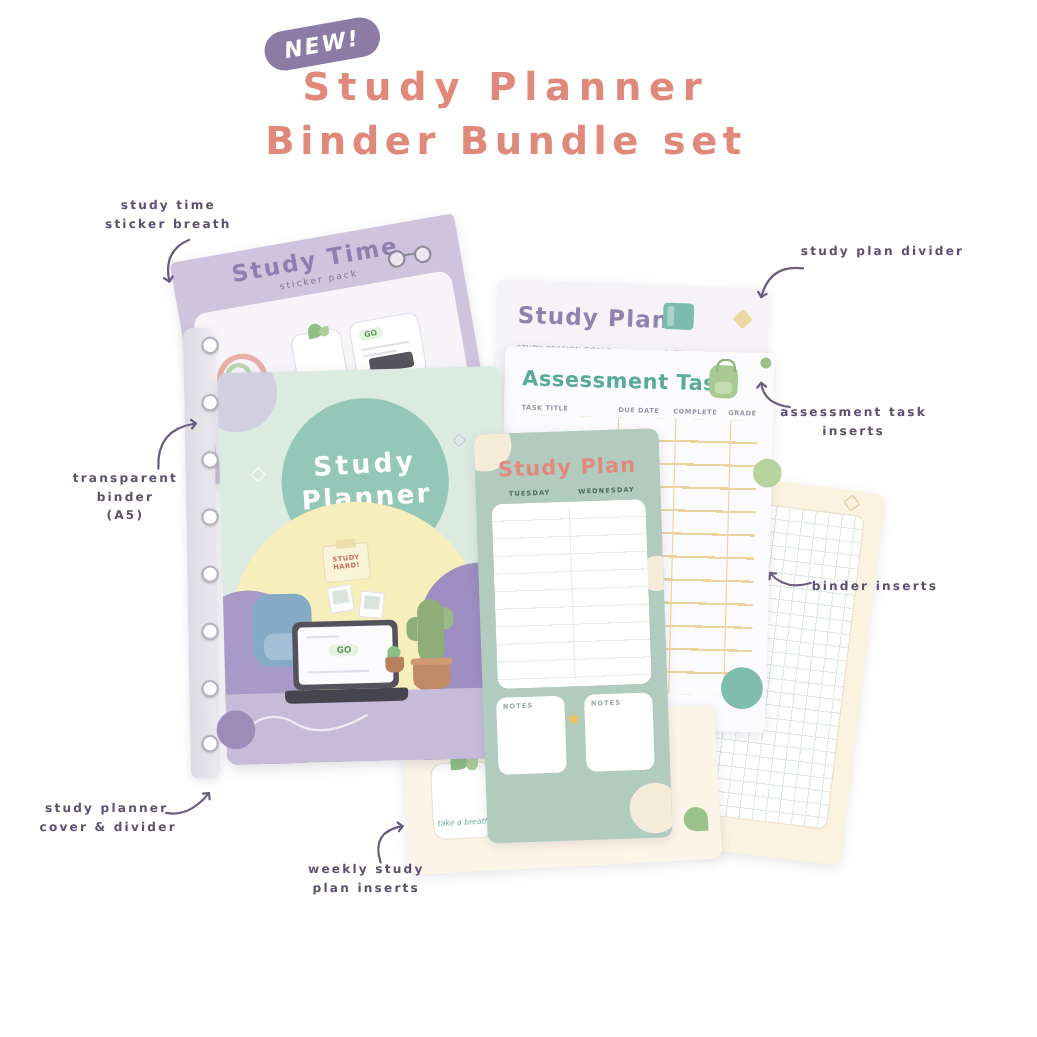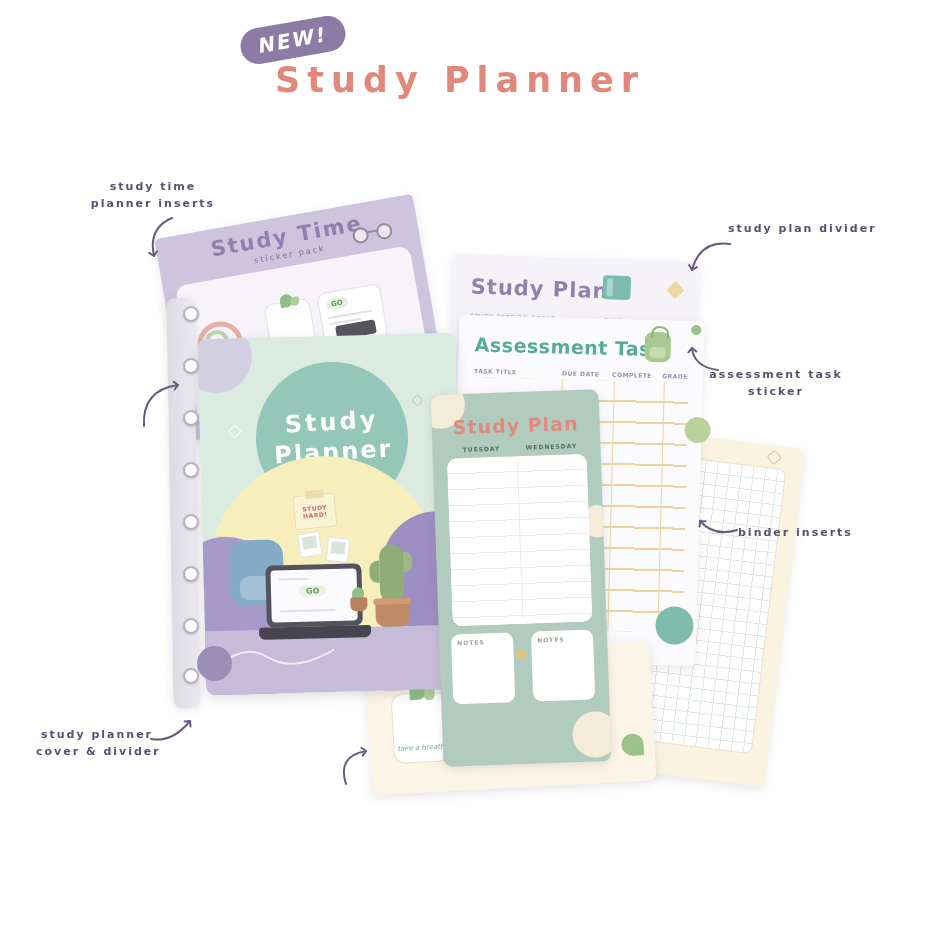--- a/index.html
+++ b/index.html
@@ -221,20 +221,21 @@
     <defs>
       <marker id="ah" markerWidth="12" markerHeight="12" refX="5" refY="5" orient="auto" markerUnits="userSpaceOnUse">
         <path d="M1 1 L5 5 L1 9" fill="none" stroke="#6a5b7e" stroke-width="2" stroke-linecap="round" stroke-linejoin="round"></path>
       </marker>
     </defs>
   </svg>
 
   <div class="new-badge">NEW!</div>
   <div class="main-title">
     <div class="t1">Study Planner</div>
+    <div class="t2">Binder Bundle set</div>
   </div>
 
   <div class="sheet sheet-sticker">
     <div class="sticker-title">Study Time</div>
     <div class="sticker-sub">sticker pack</div>
     <div class="sticker-panel"></div>
     <div class="glasses">
       <div class="lens l1"></div>
         <div class="lens l2"></div>
         <div class="bridge"></div>
@@ -365,57 +366,66 @@
       <span class="nl">NOTES</span>
     </div>
     <div class="wk-note wk-n2">
       <span class="nl">NOTES</span>
     </div>
     <div class="wk-star">★</div>
   </div>
 
   <div class="note-label na1">
     <div>study time</div>
-    <div>planner inserts</div>
+    <div>sticker breath</div>
   </div>
   <svg class="arrow" style="left:140px;top:214px" width="40" height="48">
     <path d="M32 4 Q8 14 14 42" marker-end="url(#ah)"></path>
   </svg>
 
   <div class="note-label na2">
     <div>study plan divider</div>
   </div>
   <svg class="arrow" style="left:684px;top:238px" width="50" height="40">
     <path d="M46 6 Q16 2 8 32" marker-end="url(#ah)"></path>
   </svg>
 
   <div class="note-label na3">
     <div>assessment task</div>
-    <div>sticker</div>
+    <div>inserts</div>
   </div>
   <svg class="arrow" style="left:686px;top:342px" width="36" height="32">
     <path d="M32 28 Q8 25 6 6" marker-end="url(#ah)"></path>
   </svg>
 
+  <div class="note-label na4">
+    <div>transparent</div>
+    <div>binder</div>
+    <div>(A5)</div>
+  </div>
   <svg class="arrow" style="left:136px;top:378px" width="50" height="52">
     <path d="M8 48 Q6 12 42 7" marker-end="url(#ah)"></path>
   </svg>
 
   <div class="note-label na5">
     <div>binder inserts</div>
   </div>
   <svg class="arrow" style="left:694px;top:510px" width="46" height="28">
     <path d="M43 20 Q20 27 6 11" marker-end="url(#ah)"></path>
   </svg>
 
   <div class="note-label na6">
     <div>study planner</div>
     <div>cover &amp; divider</div>
   </div>
   <svg class="arrow" style="left:146px;top:712px" width="50" height="34">
     <path d="M5 27 Q26 31 44 9" marker-end="url(#ah)"></path>
   </svg>
 
+  <div class="note-label na7">
+    <div>weekly study</div>
+    <div>plan inserts</div>
+  </div>
   <svg class="arrow" style="left:336px;top:744px" width="40" height="44">
     <path d="M10 40 Q1 12 30 7" marker-end="url(#ah)"></path>
   </svg>
 
 </div>
 
 </body></html>

